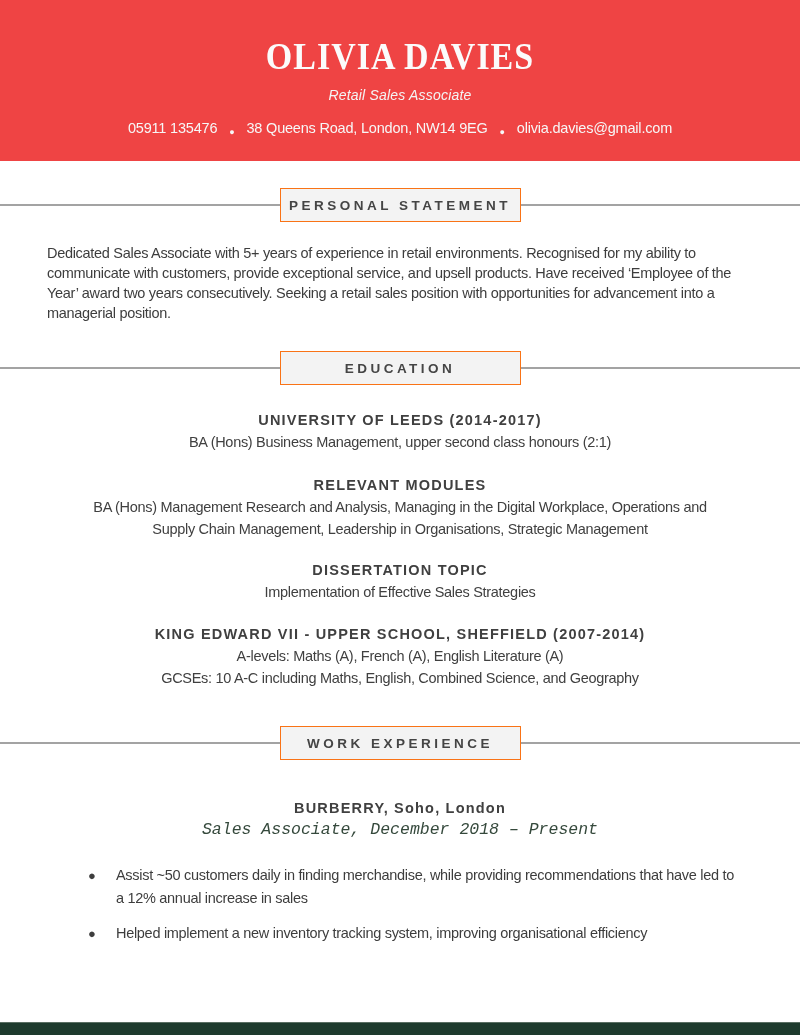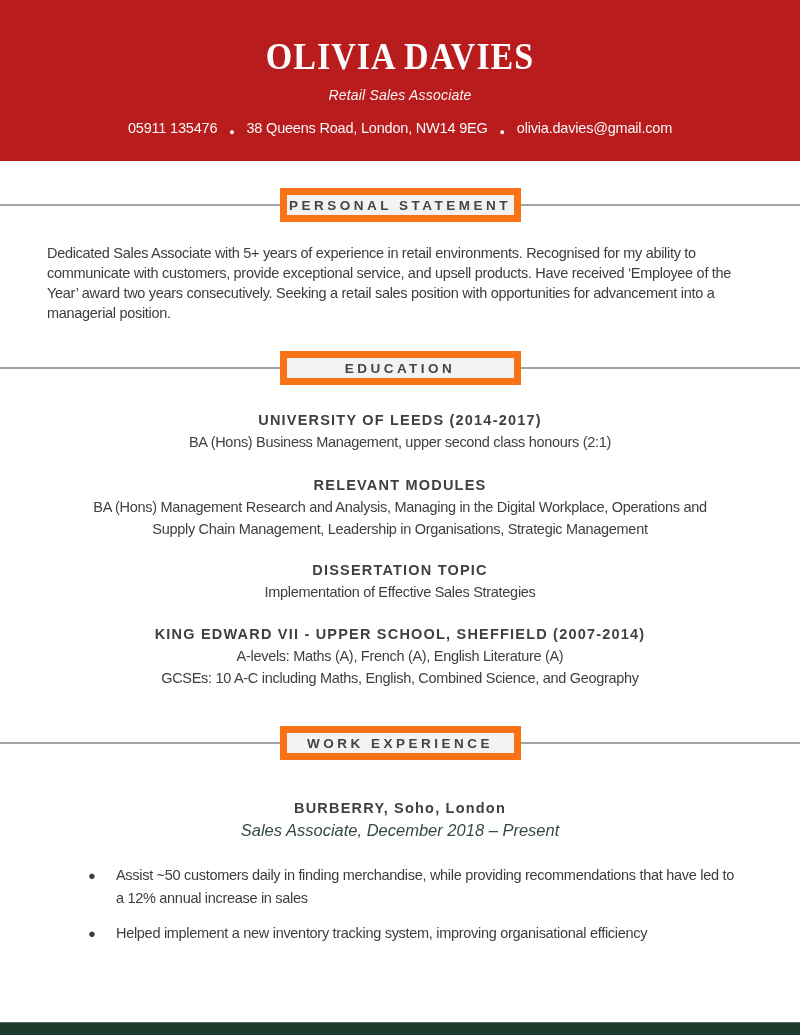--- a/index.html
+++ b/index.html
@@ -13,21 +13,21 @@
     position: relative;
     width: 800px;
     height: 1035px;
     background: #ffffff;
     overflow: hidden;
   }
 
   
   .masthead {
     height: 161px;
-    background: #b91c1c;
+    background: #ef4444;
     display: flex;
     flex-direction: column;
     align-items: center;
     text-align: center;
   }
   .candidate-name {
     margin-top: 40px;
     font-family: "Liberation Serif", serif;
     font-weight: bold;
     font-size: 34px;
@@ -72,21 +72,21 @@
     top: 16px;
     height: 2px;
     background: #a3a3a3;
   }
   .sec-box {
     position: relative;
     margin: 0 auto;
     width: 241px;
     height: 34px;
     background: #f3f3f3;
-    border: 7px solid #f97316;
+    border: 1px solid #f97316;
     display: flex;
     align-items: center;
     justify-content: center;
   }
   .sec-box span {
     font-weight: bold;
     font-size: 13.5px;
     letter-spacing: 3.5px;
     color: #454545;
     white-space: nowrap;
@@ -130,21 +130,21 @@
     margin-top: 37px;
     text-align: center;
     font-weight: bold;
     font-size: 14.5px;
     letter-spacing: 1.2px;
     line-height: 22px;
     color: #404040;
   }
   .we-role {
     text-align: center;
-    font-family: Liberation Sans, sans-serif;
+    font-family: Liberation Mono, monospace;
     font-style: italic;
     font-size: 16.5px;
     line-height: 22px;
     color: #35493c;
   }
   .bullets { margin: 23px 0 0 88px; width: 648px; }
   .bullet-row { display: flex; align-items: flex-start; }
   .bullet-row + .bullet-row { margin-top: 12px; }
   .bullet-dot {
     width: 28px;

